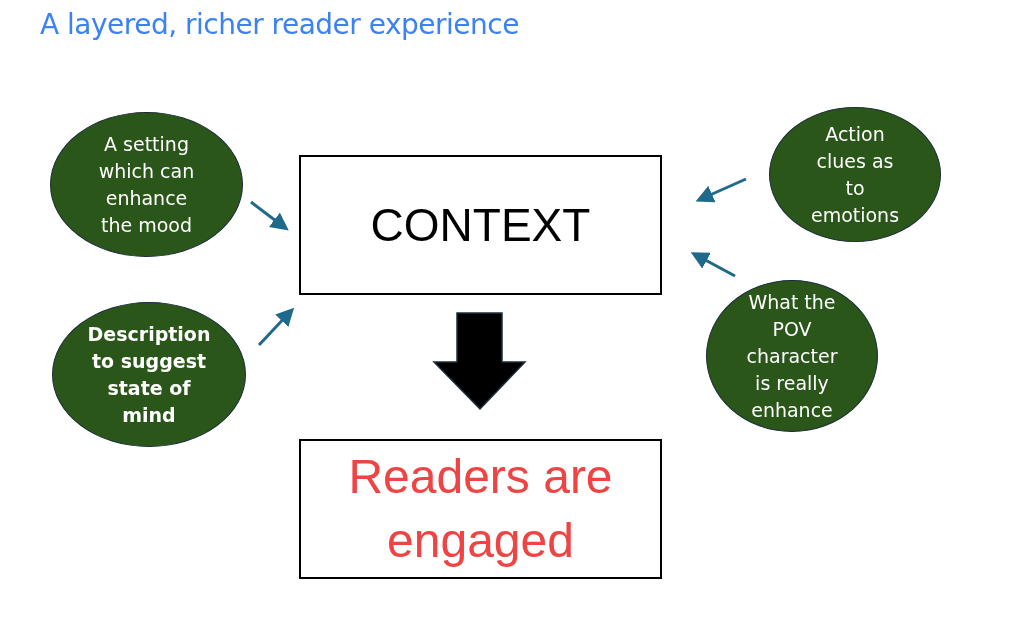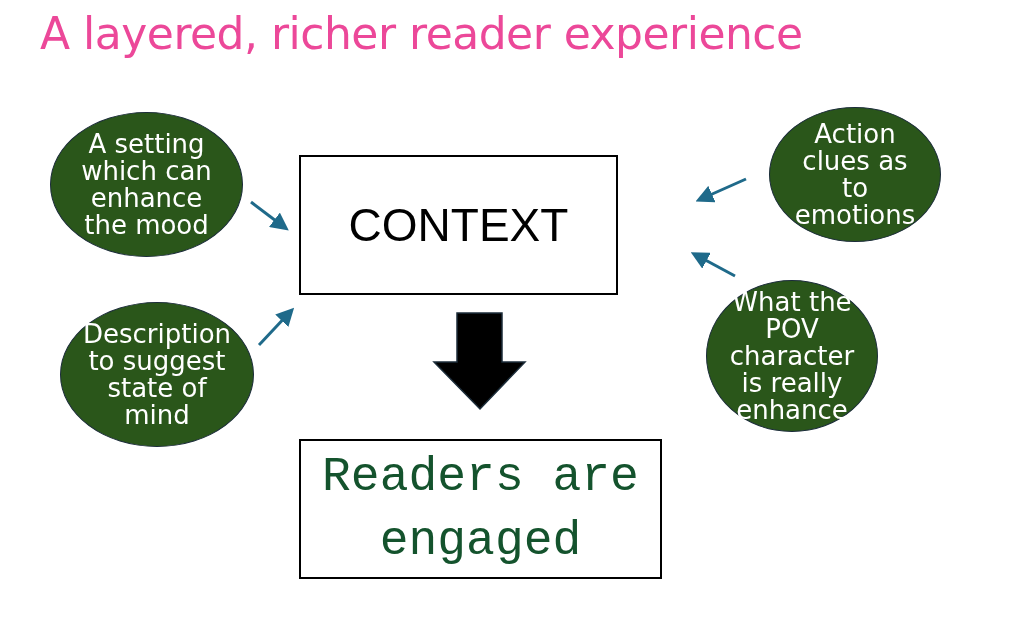--- a/index.html
+++ b/index.html
@@ -2,38 +2,38 @@
 <html><head>
 <meta charset="utf-8">
 <style>
   html, body { margin: 0; padding: 0; }
   body {
     width: 1010px; height: 628px; background: #ffffff; position: relative; overflow: hidden;
     font-family: "Liberation Sans", sans-serif;
   }
   .title {
     position: absolute; left: 40px; top: 8px;
-    font-size: 44px; color: #ec4899; white-space: nowrap;
+    font-size: 28px; color: #3b82f6; white-space: nowrap;
     font-family: "DejaVu Sans", sans-serif; letter-spacing: -0.5px;
   }
   .bubble {
     position: absolute; background: #2a561a; border: 1.5px solid #1c2d3a;
     border-radius: 50%; color: #fff; display: flex; align-items: center; justify-content: center;
-    text-align: center; font-size: 26px; line-height: 27px;
+    text-align: center; font-size: 19px; line-height: 27px;
     font-family: "DejaVu Sans", sans-serif; box-sizing: border-box;
   }
   .bubble span { white-space: pre-line; }
   .box {
     position: absolute; border: 2px solid #000; background: #fff; box-sizing: border-box;
     display: flex; align-items: center; justify-content: center; text-align: center;
   }
-  .context { left: 299px; top: 155px; width: 319px; height: 140px;
+  .context { left: 299px; top: 155px; width: 363px; height: 140px;
     font-size: 46px; color: #000; font-family: "Liberation Sans", sans-serif; }
   .engaged { left: 299px; top: 439px; width: 363px; height: 140px;
-    font-size: 48px; line-height: 64px; color: #14532d; font-family: Liberation Mono, monospace; white-space: pre-line; }
+    font-size: 48px; line-height: 64px; color: #ef4444; font-family: Liberation Sans, sans-serif; white-space: pre-line; }
   svg.arrows { position: absolute; left: 0; top: 0; }
 </style>
 </head>
 <body>
 
 <div class="title">A layered, richer reader experience</div>
 
 <svg class="arrows" width="1010" height="628">
   <defs>
     <marker id="ah" markerWidth="6" markerHeight="6" refX="4" refY="3" orient="auto" markerUnits="strokeWidth">
@@ -46,21 +46,21 @@
   <line x1="735" y1="276" x2="696" y2="255" stroke="#1f6a8a" stroke-width="3" marker-end="url(#ah)"></line>
   <polygon points="457,313 502,313 502,362 525,362 480,409 434,362 457,362" fill="#000" stroke="#1c2d3a" stroke-width="1.5"></polygon>
 </svg>
 
 <div class="bubble" style="left:50px; top:112px; width:193px; height:145px;">
   <span>A setting
 which can
 enhance
 the mood</span>
 </div>
-<div class="bubble" style="left:60px; top:302px; width:194px; height:145px;">
+<div class="bubble" style="left:52px; top:302px; width:194px; height:145px;font-weight:bold;">
   <span>Description
 to suggest
 state of
 mind</span>
 </div>
 <div class="bubble" style="left:769px; top:107px; width:172px; height:135px;justify-content:center;">
   <span>Action
 clues as
 to
 emotions</span>

